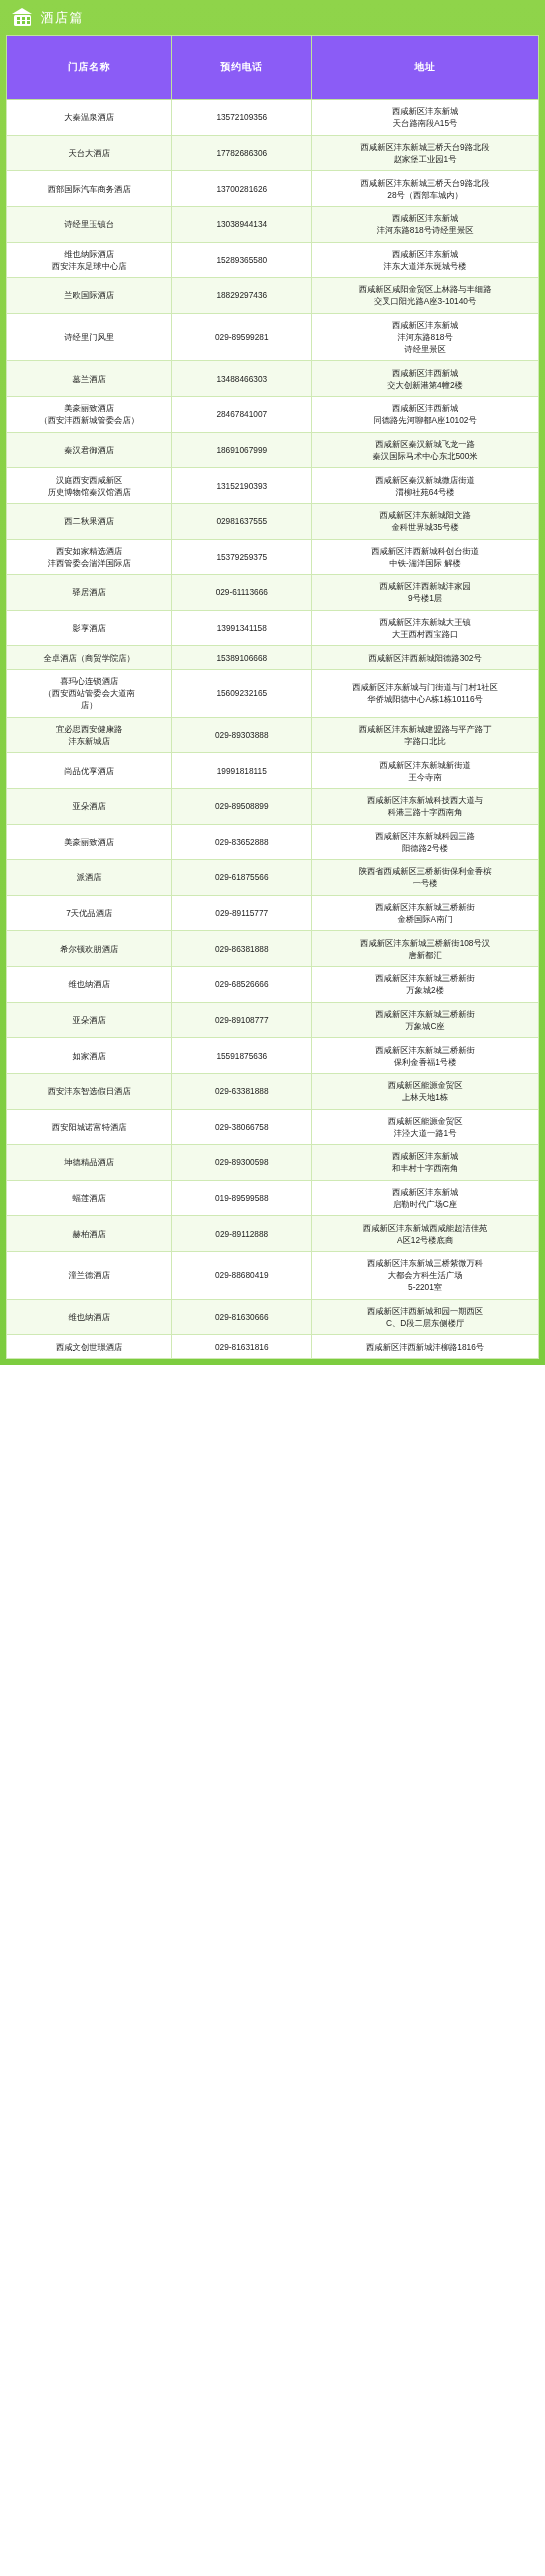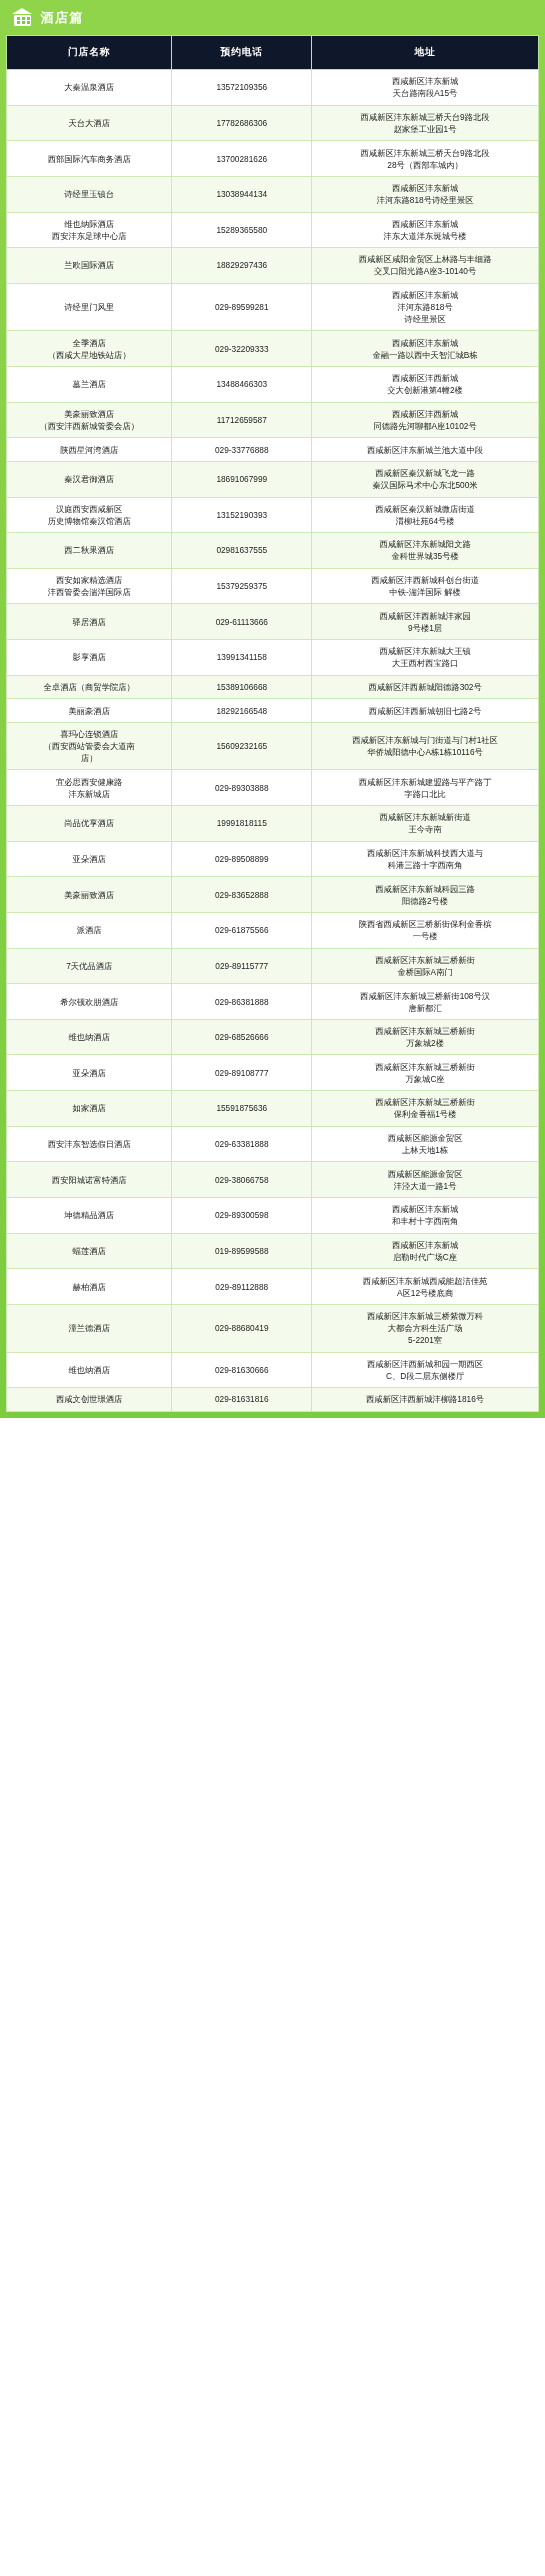--- a/index.html
+++ b/index.html
@@ -58,39 +58,39 @@
   }
   .header-icon .w1 { left: 6px; top: 10.6px; }
   .header-icon .w2 { left: 11.3px; top: 10.6px; }
   .header-icon .w3 { left: 16px; top: 10.6px; }
   .header-icon .w4 { left: 6px; top: 15px; }
   .header-icon .w5 { left: 11.3px; top: 15px; }
   .header-icon .w6 { left: 16px; top: 15px; }
   .header-title {
     color: #ffffff;
     font-size: 13px;
-    font-weight: bold;
+    font-weight: normal;
     letter-spacing: 1.5px;
   }
   .table-wrap {
     padding: 0 6px;
   }
   table {
     width: 100%;
     border-collapse: collapse;
     table-layout: fixed;
     background: #ffffff;
   }
   thead th {
-    background: #0f172a;
+    background: #8b5cf6;
     color: #ffffff;
     font-size: 9.8px;
     font-weight: bold;
     letter-spacing: 0.8px;
-    padding: 10px 3px;
+    padding: 25px 3px;
     border: 0.8px solid #bfe39a;
     text-align: center;
   }
   tbody td {
     border: 0.8px solid #cfe9b4;
     font-size: 8.3px;
     color: #222222;
     text-align: center;
     vertical-align: middle;
     padding: 5.3px 3px;
@@ -168,38 +168,28 @@
             <td>兰欧国际酒店</td>
             <td>18829297436</td>
             <td>西咸新区咸阳金贸区上林路与丰细路<br>交叉口阳光路A座3-10140号</td>
           </tr>
           <tr>
             <td>诗经里门风里</td>
             <td>029-89599281</td>
             <td>西咸新区沣东新城<br>沣河东路818号<br>诗经里景区</td>
           </tr>
           <tr>
-            <td>全季酒店<br>（西咸大星地铁站店）</td>
-            <td>029-32209333</td>
-            <td>西咸新区沣东新城<br>金融一路以西中天智汇城B栋</td>
-          </tr>
-          <tr>
             <td>墓兰酒店</td>
             <td>13488466303</td>
             <td>西咸新区沣西新城<br>交大创新港第4幢2楼</td>
           </tr>
           <tr>
             <td>美豪丽致酒店<br>（西安沣西新城管委会店）</td>
-            <td>11712659587</td>
+            <td>28467841007</td>
             <td>西咸新区沣西新城<br>同德路先河聊都A座10102号</td>
-          </tr>
-          <tr>
-            <td>陕西星河湾酒店</td>
-            <td>029-33776888</td>
-            <td>西咸新区沣东新城兰池大道中段</td>
           </tr>
           <tr>
             <td>秦汉君御酒店</td>
             <td>18691067999</td>
             <td>西咸新区秦汉新城飞龙一路<br>秦汉国际马术中心东北500米</td>
           </tr>
           <tr>
             <td>汉庭西安西咸新区<br>历史博物馆秦汉馆酒店</td>
             <td>13152190393</td>
             <td>西咸新区秦汉新城微店街道<br>渭柳社苑64号楼</td>
@@ -223,25 +213,20 @@
             <td>影享酒店</td>
             <td>13991341158</td>
             <td>西咸新区沣东新城大王镇<br>大王西村西宝路口</td>
           </tr>
           <tr>
             <td>全卓酒店（商贸学院店）</td>
             <td>15389106668</td>
             <td>西咸新区沣西新城阳德路302号</td>
           </tr>
           <tr>
-            <td>美丽豪酒店</td>
-            <td>18292166548</td>
-            <td>西咸新区沣西新城朝旧七路2号</td>
-          </tr>
-          <tr>
             <td>喜玛心连锁酒店<br>（西安西站管委会大道南<br>店）</td>
             <td>15609232165</td>
             <td>西咸新区沣东新城与门街道与门村1社区<br>华侨城阳德中心A栋1栋10116号</td>
           </tr>
           <tr>
             <td>宜必思西安健康路<br>沣东新城店</td>
             <td>029-89303888</td>
             <td>西咸新区沣东新城建盟路与平产路丁<br>字路口北比</td>
           </tr>
           <tr>

